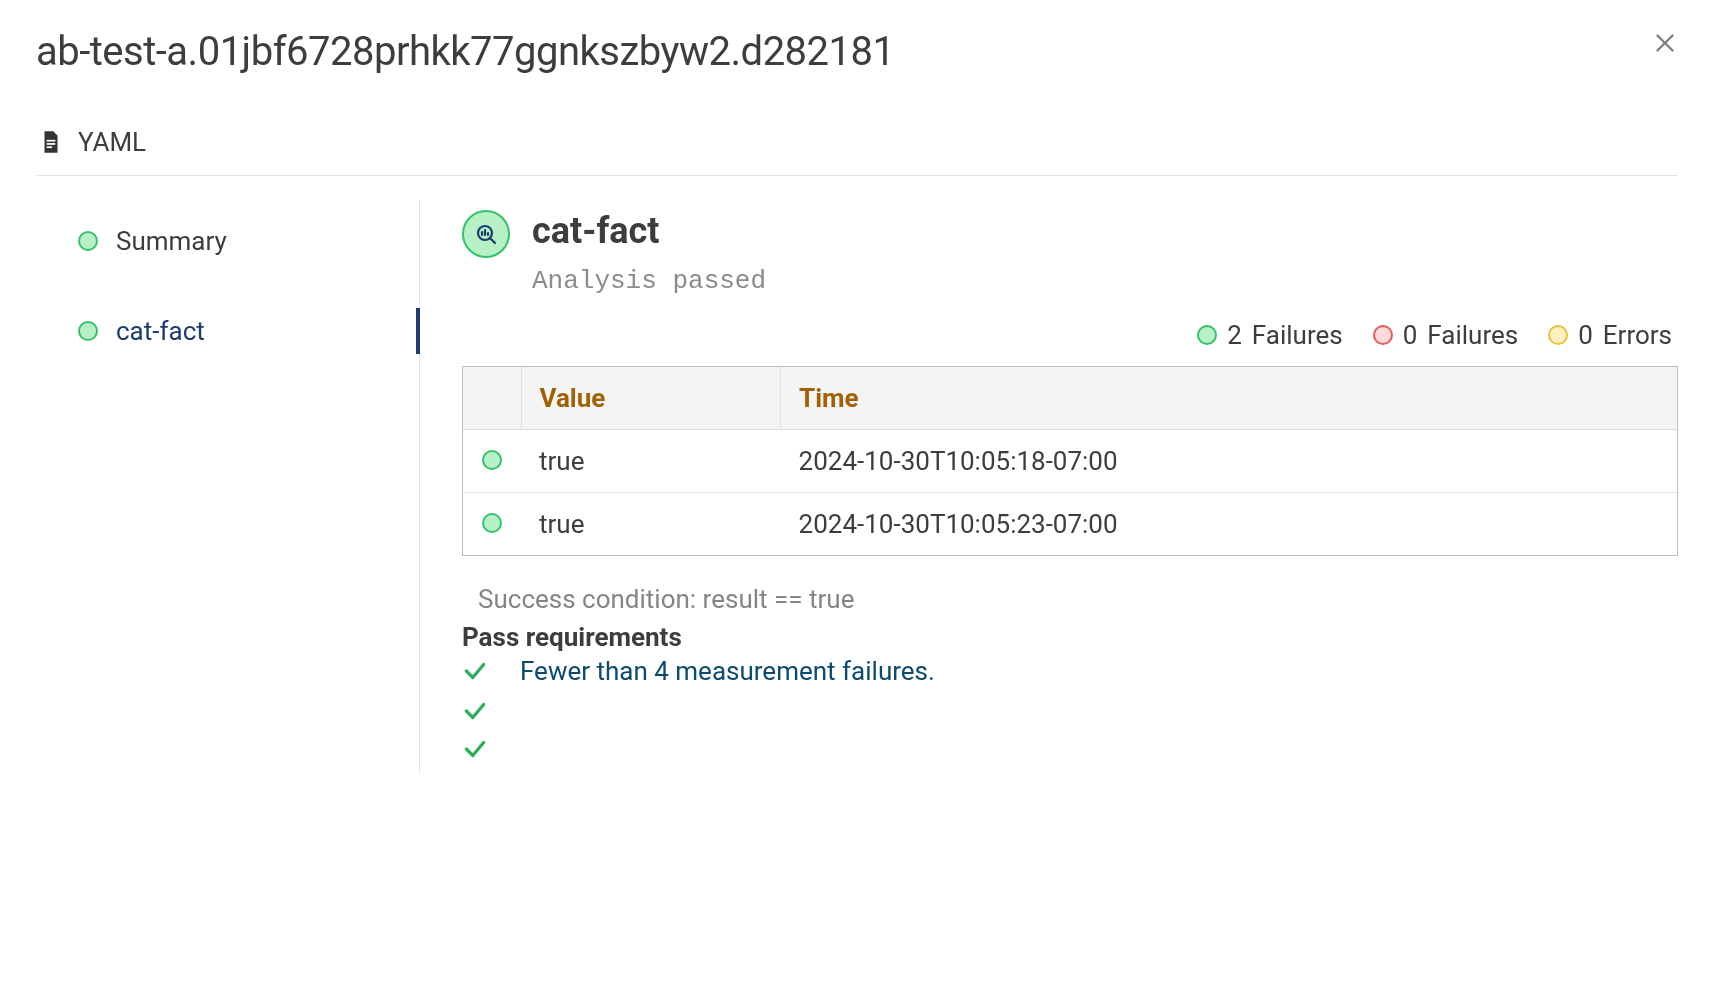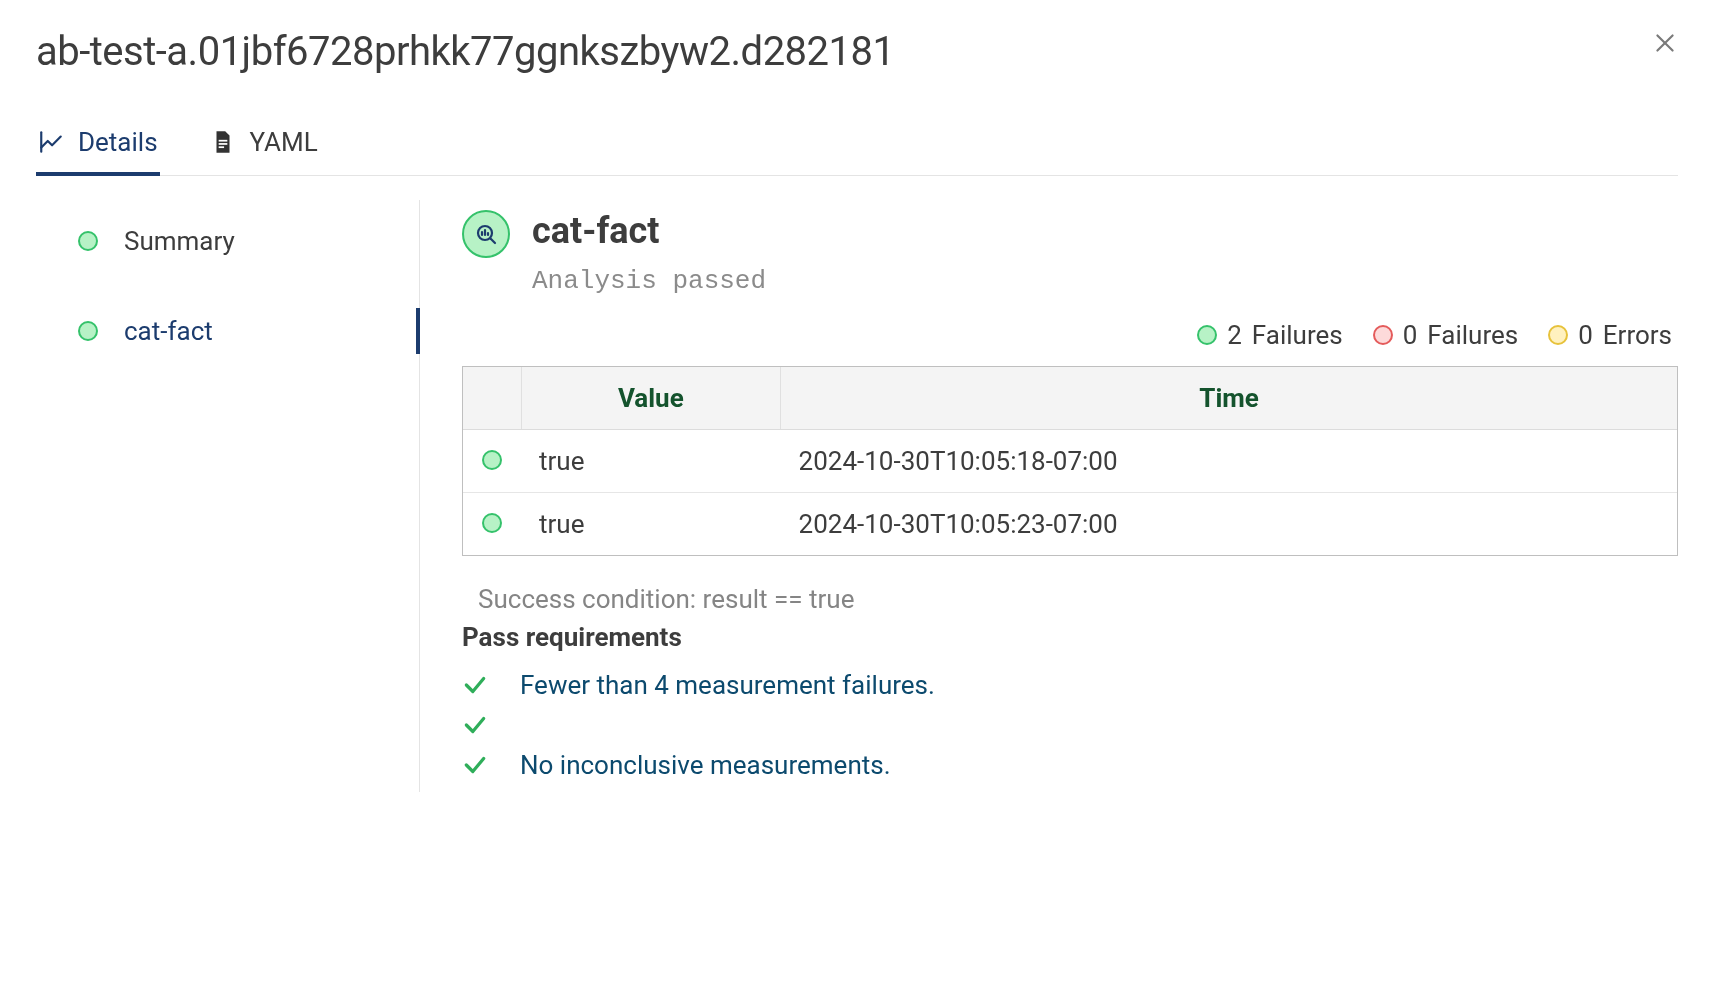--- a/index.html
+++ b/index.html
@@ -64,21 +64,21 @@
     margin-top: 24px;
   }
   .sidebar {
     width: 384px;
     border-right: 1px solid #e4e4e4;
     padding-top: 12px;
   }
   .side-item {
     display: flex;
     align-items: center;
-    gap: 26px;
+    gap: 18px;
     padding: 14px 10px 14px 42px;
     font-size: 26px;
     cursor: pointer;
     color: #3d3d3d;
     margin-bottom: 32px;
     position: relative;
   }
   .side-item.selected {
     color: #1c3c6e;
   }
@@ -144,24 +144,24 @@
     padding-right: 6px;
   }
   .stat { display: flex; align-items: center; gap: 10px; }
 
   .table-wrap {
     border: 1px solid #bfbfbf;
     margin-bottom: 28px;
   }
   table { width: 100%; border-collapse: collapse; }
   thead th {
-    text-align: center;
+    text-align: left;
     font-size: 26px;
     font-weight: 700;
-    color: #14532d;
+    color: #a16207;
     background: #f4f4f4;
     padding: 16px 18px;
     border-bottom: 1px solid #dcdcdc;
   }
   thead th + th { border-left: 1px solid #e0e0e0; }
   thead th.col-status { width: 58px; }
   tbody td {
     font-size: 26px;
     color: #3d3d3d;
     padding: 16px 18px;
@@ -173,21 +173,21 @@
     font-size: 26px;
     color: #858585;
     margin-bottom: 8px;
     margin-left: 16px;
   }
   .cond .cond-expr { font-family: inherit; }
   .reqs-title {
     font-size: 26px;
     font-weight: 700;
     color: #3d3d3d;
-    margin-bottom: 18px;
+    margin-bottom: 4px;
   }
   .req-list { list-style: none; }
   .req-list li {
     display: flex;
     align-items: center;
     gap: 32px;
     font-size: 26px;
     color: #0c4a6e;
     margin-bottom: 12px;
   }
@@ -201,27 +201,20 @@
   <div class="close-btn">
     <svg viewBox="0 0 24 24" fill="none" stroke-width="2" stroke-linecap="round">
       <line x1="5" y1="5" x2="19" y2="19"></line>
       <line x1="19" y1="5" x2="5" y2="19"></line>
     </svg>
   </div>
 
   <h1 class="title">ab-test-a.01jbf6728prhkk77ggnkszbyw2.d282181</h1>
 
   <div class="tabs">
-    <div class="tab active">
-      <svg class="ticon" viewBox="0 0 24 24" fill="none" stroke="currentColor" stroke-width="2" stroke-linecap="round" stroke-linejoin="round">
-        <polyline points="3 17 9 11 13 15 21 7"></polyline>
-        <path d="M3 3v18"></path>
-      </svg>
-      <span>Details</span>
-    </div>
     <div class="tab">
       <svg class="ticon" viewBox="0 0 24 24" fill="currentColor">
         <path d="M6 2h8l4 4v16H6z" fill="currentColor"></path>
         <rect x="8" y="10" width="8" height="1.6" fill="#fff"></rect>
         <rect x="8" y="13" width="8" height="1.6" fill="#fff"></rect>
         <rect x="8" y="16" width="5" height="1.6" fill="#fff"></rect>
       </svg>
       <span>YAML</span>
     </div>
   </div>
@@ -313,19 +306,18 @@
           </li>
           <li>
             <svg viewBox="0 0 24 24" class="check">
               <polyline points="4 12 10 18 20 6" fill="none" stroke="currentColor" stroke-width="3" stroke-linecap="round" stroke-linejoin="round"></polyline>
             </svg>
           </li>
           <li>
             <svg viewBox="0 0 24 24" class="check">
               <polyline points="4 12 10 18 20 6" fill="none" stroke="currentColor" stroke-width="3" stroke-linecap="round" stroke-linejoin="round"></polyline>
             </svg>
-            <span>No inconclusive measurements.</span>
           </li>
         </ul>
 
     </div>
   </div>
 </div>
 
 </body></html>

